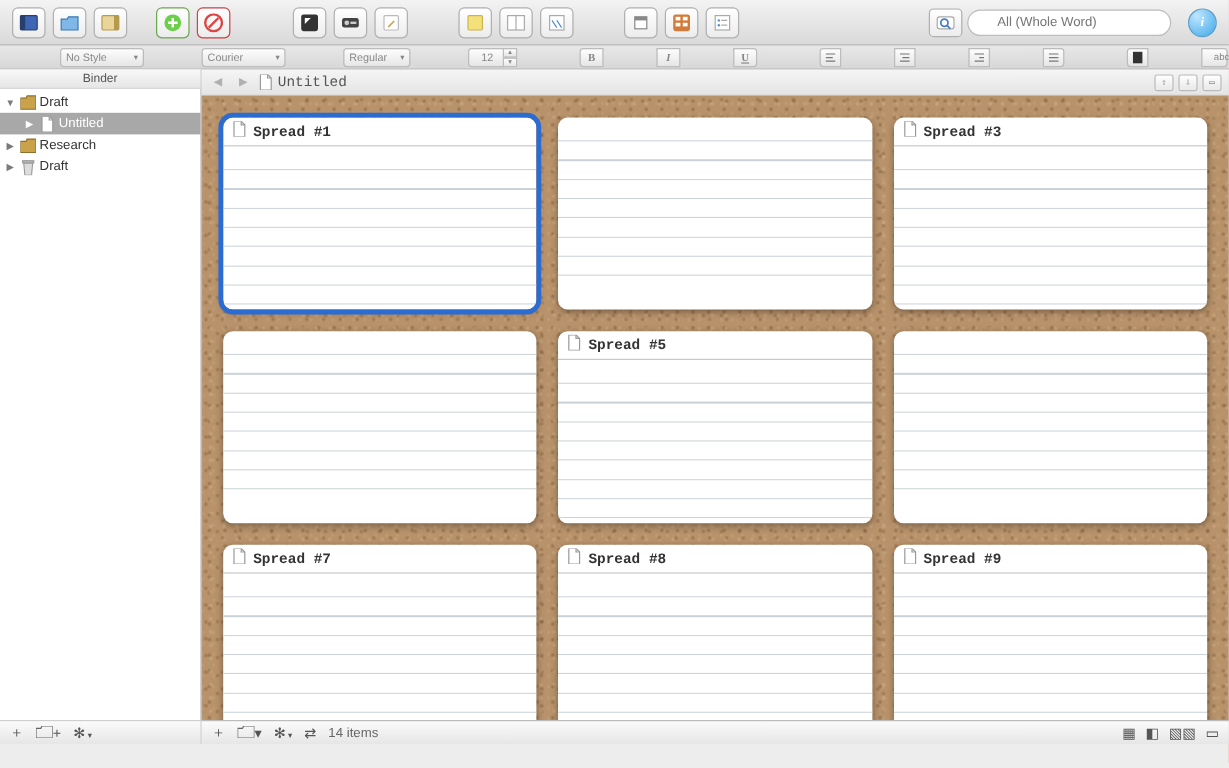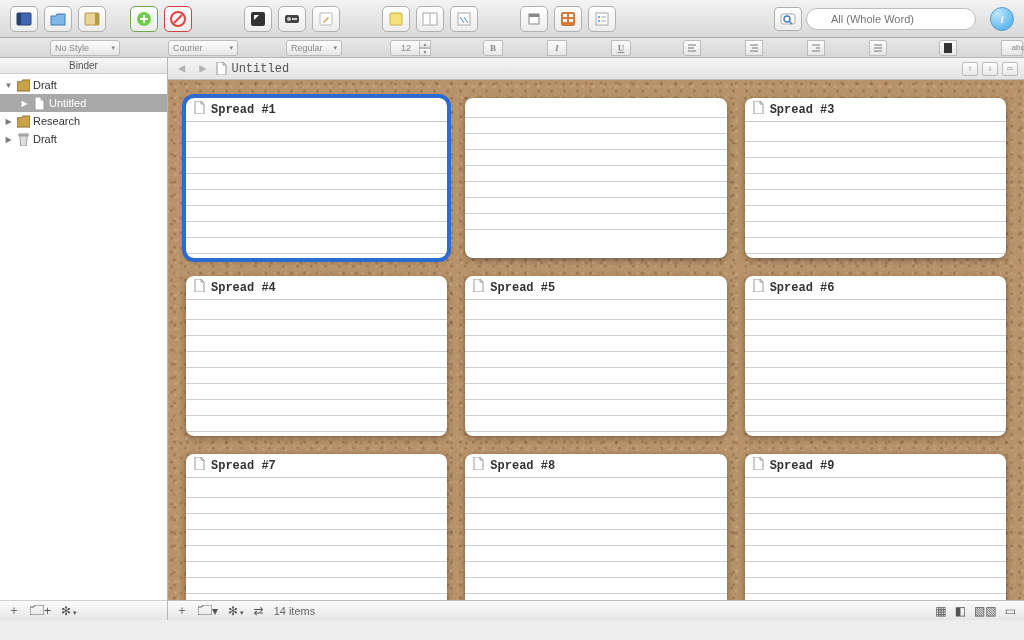--- a/index.html
+++ b/index.html
@@ -372,47 +372,33 @@
             <div class="card-head">
               <span class="page-ic"><svg viewBox="0 0 11 13">
                   <path d="M1 0h6l3 3v10H1z" fill="#fff" stroke="#999"></path>
                   <path d="M7 0v3h3" fill="none" stroke="#999"></path>
                 </svg></span>
               <span>Spread #3</span>
             </div>
             <div class="card-body"></div>
           </div>
           <div class="card">
-            <div class="card-head">
-              <span class="page-ic"><svg viewBox="0 0 11 13">
-                  <path d="M1 0h6l3 3v10H1z" fill="#fff" stroke="#999"></path>
-                  <path d="M7 0v3h3" fill="none" stroke="#999"></path>
-                </svg></span>
-              <span>Spread #4</span>
-            </div>
             <div class="card-body"></div>
           </div>
           <div class="card">
             <div class="card-head">
               <span class="page-ic"><svg viewBox="0 0 11 13">
                   <path d="M1 0h6l3 3v10H1z" fill="#fff" stroke="#999"></path>
                   <path d="M7 0v3h3" fill="none" stroke="#999"></path>
                 </svg></span>
               <span>Spread #5</span>
             </div>
             <div class="card-body"></div>
           </div>
           <div class="card">
-            <div class="card-head">
-              <span class="page-ic"><svg viewBox="0 0 11 13">
-                  <path d="M1 0h6l3 3v10H1z" fill="#fff" stroke="#999"></path>
-                  <path d="M7 0v3h3" fill="none" stroke="#999"></path>
-                </svg></span>
-              <span>Spread #6</span>
-            </div>
             <div class="card-body"></div>
           </div>
           <div class="card">
             <div class="card-head">
               <span class="page-ic"><svg viewBox="0 0 11 13">
                   <path d="M1 0h6l3 3v10H1z" fill="#fff" stroke="#999"></path>
                   <path d="M7 0v3h3" fill="none" stroke="#999"></path>
                 </svg></span>
               <span>Spread #7</span>
             </div>

